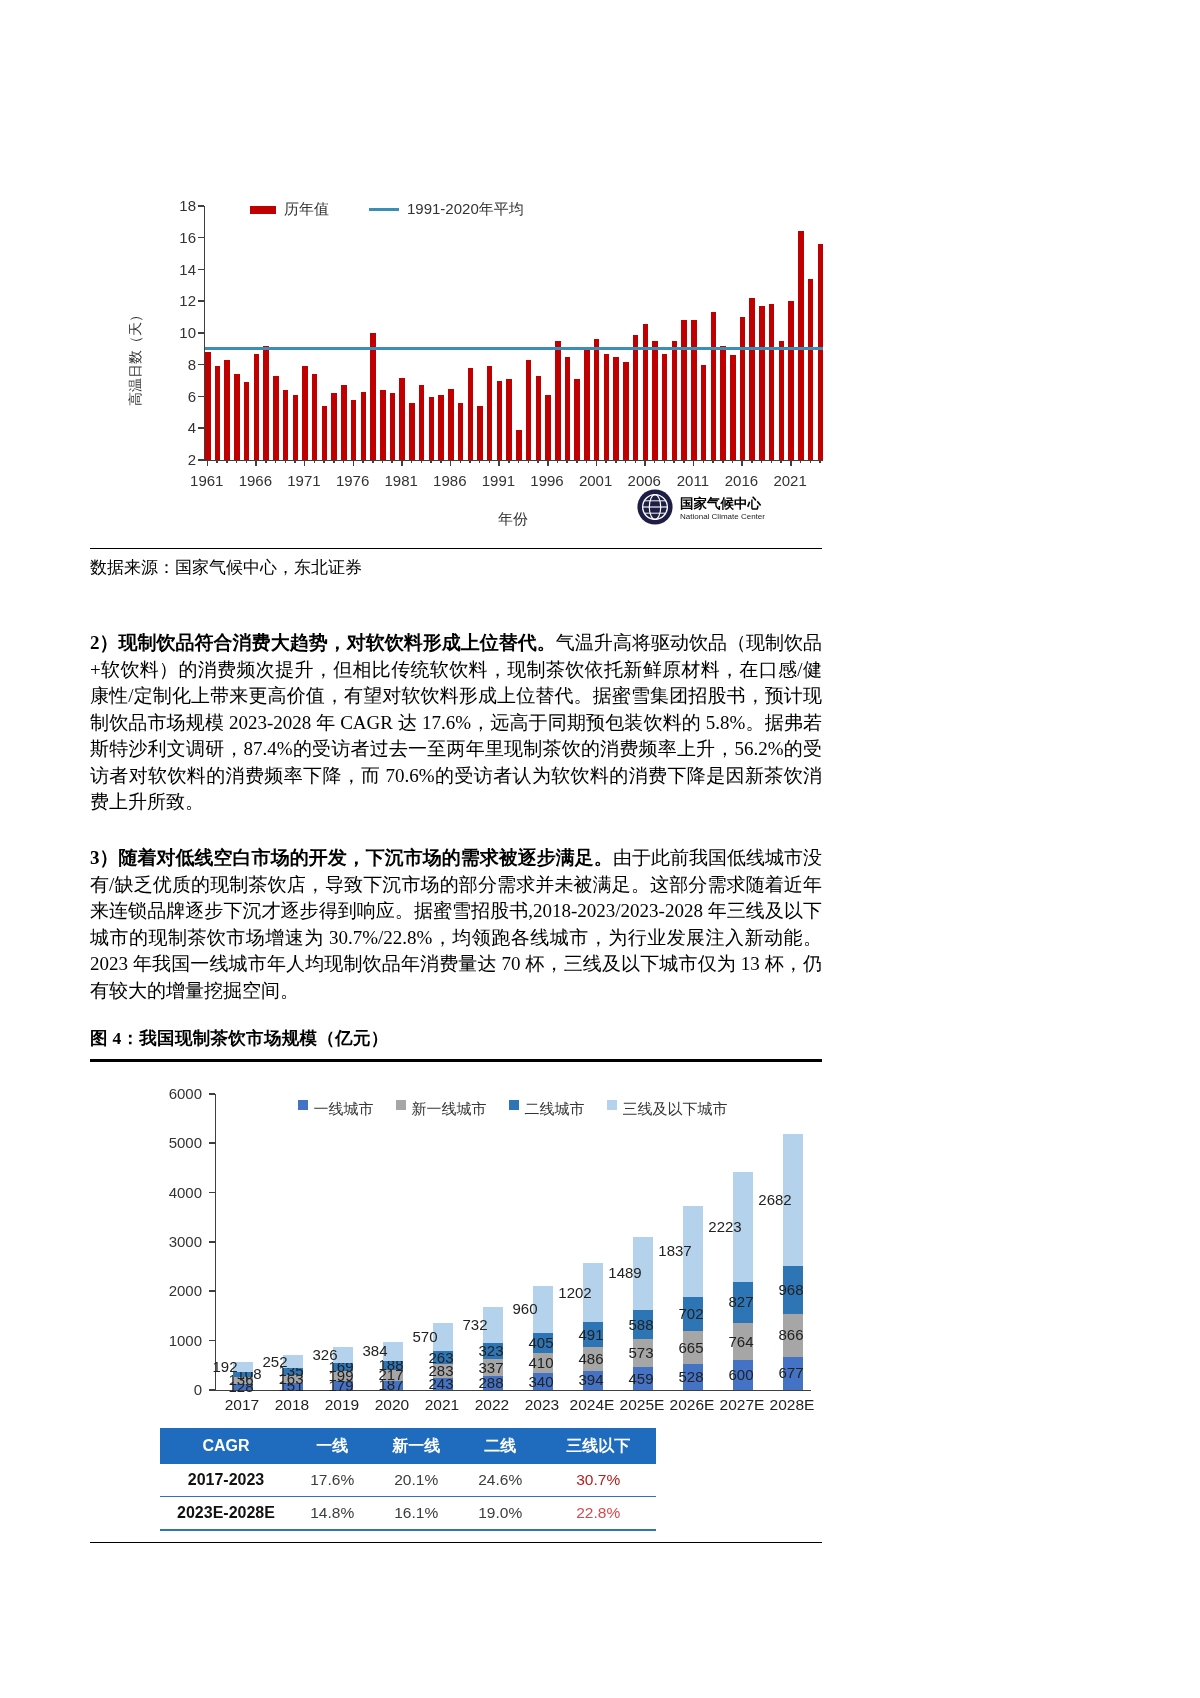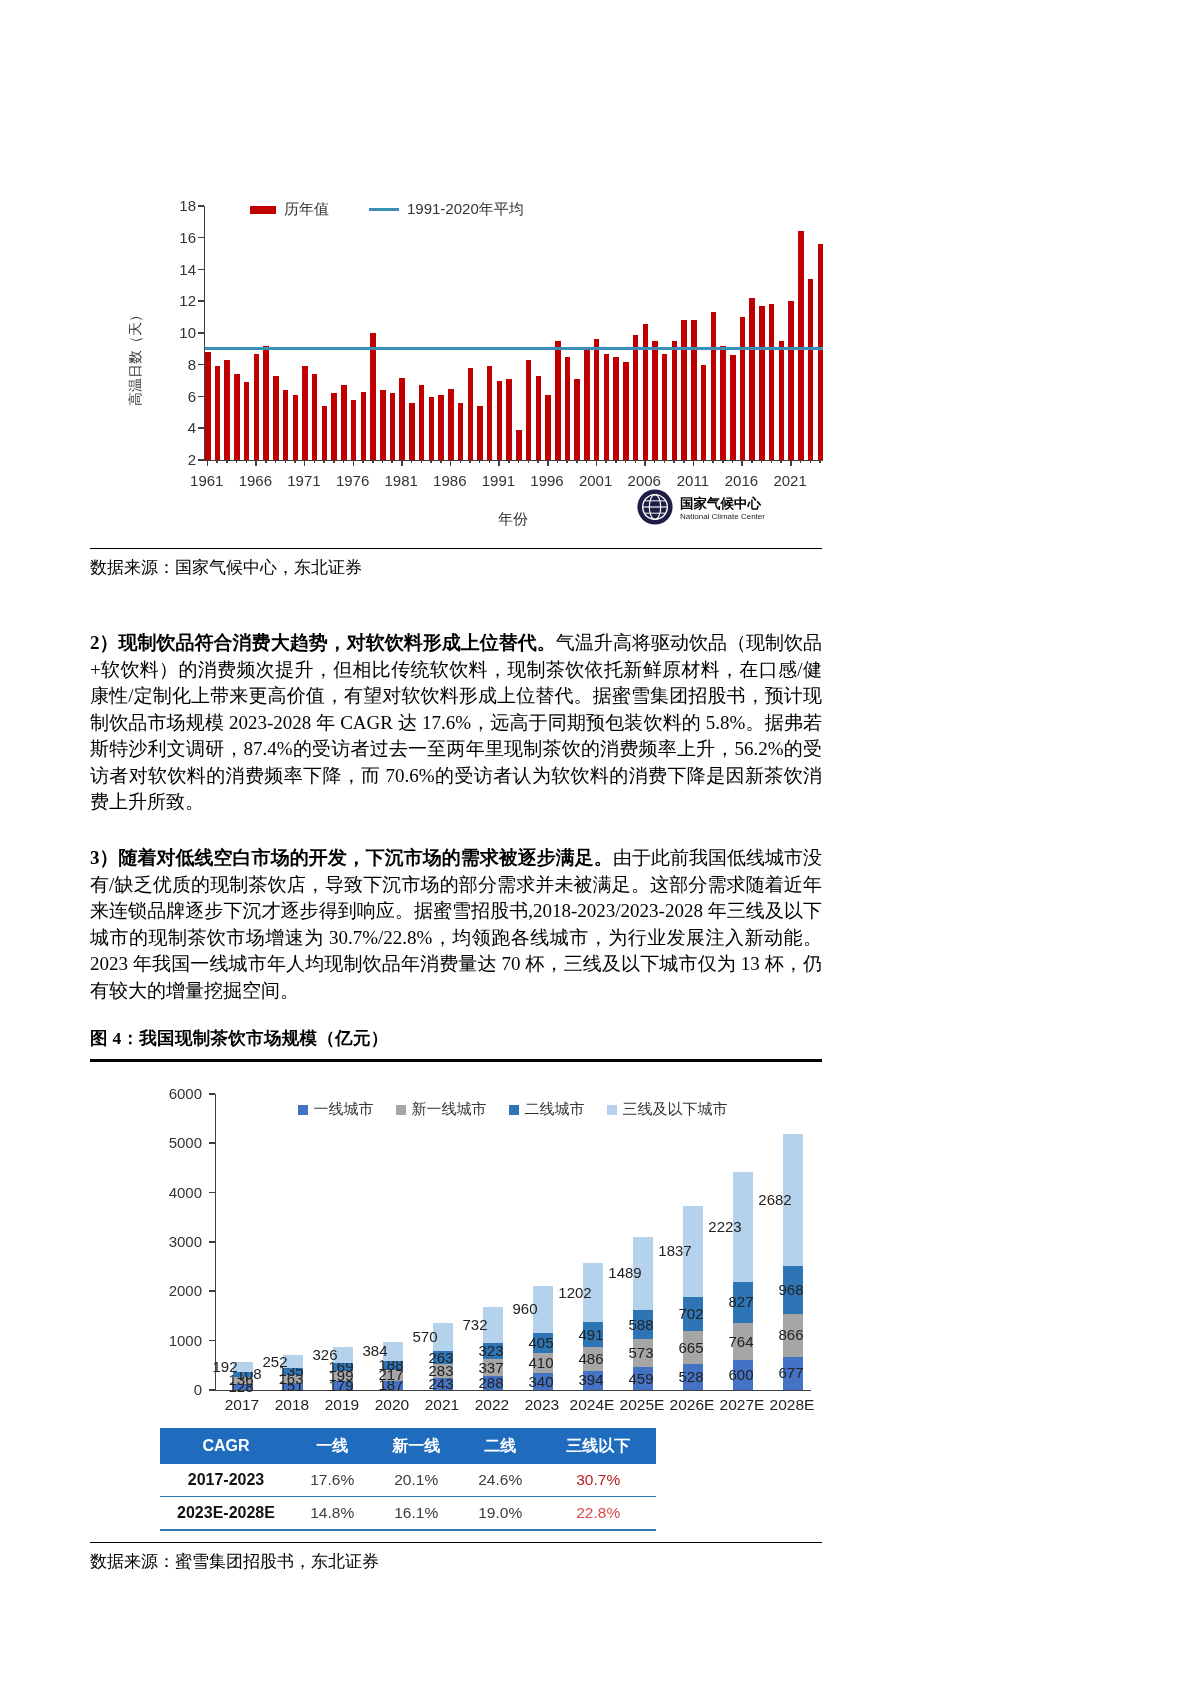--- a/index.html
+++ b/index.html
@@ -35,21 +35,21 @@
   
   .plot2{position:absolute;left:125px;top:16px;width:595px;height:296px;
          border-left:1.5px solid #3f3f3f;border-bottom:1.5px solid #3f3f3f;}
   .seg{position:absolute;}
   .seglab{position:absolute;width:48px;text-align:center;font-size:15px;color:#222;}
   .ytick2{position:absolute;left:64px;width:48px;text-align:right;font-size:15px;color:#333;}
   .ymark2{position:absolute;width:6px;height:1.5px;background:#3f3f3f;}
   .xtick2{position:absolute;top:318px;width:60px;text-align:center;font-size:15.5px;color:#222;}
   .legend2{position:absolute;left:125px;top:22px;width:595px;display:flex;justify-content:center;
            gap:22px;font-size:15px;color:#333;}
-  .leg2-item{display:flex;align-items:center;gap:6px;}
+  .leg2-item{display:flex;gap:6px;}
   .leg2-swatch{width:10px;height:10px;}
   
   .cagr{position:absolute;left:160px;top:1428px;width:496px;
         font-family:"Liberation Sans","DejaVu Sans",sans-serif;border-collapse:collapse;}
   .cagr th{color:#fff;font-size:16px;font-weight:bold;height:34px;}
   .cagr td{font-size:15.5px;height:30px;text-align:center;color:#3c3c3c;}
   .cagr td.rowlab{font-weight:bold;color:#111;font-size:16px;}
   .cagr tbody tr:first-child{border-bottom:1.5px solid #2E75B6;}
   .cagr tbody tr:last-child{border-bottom:2.5px solid #2E75B6;}
   .cagr th:first-child{width:130px;}
@@ -446,15 +446,14 @@
         <td class="rowlab">2023E-2028E</td>
         <td>14.8%</td>
         <td>16.1%</td>
         <td>19.0%</td>
         <td class="hl" style="color: rgb(217, 72, 74);">22.8%</td>
       </tr>
     </tbody>
   </table>
 
   <div class="rule" style="top:1542px;"></div>
-  <div class="source" style="top:1550px;">数据来源：蜜雪集团招股书，东北证券</div>
 
 </div>
 
 </body></html>

